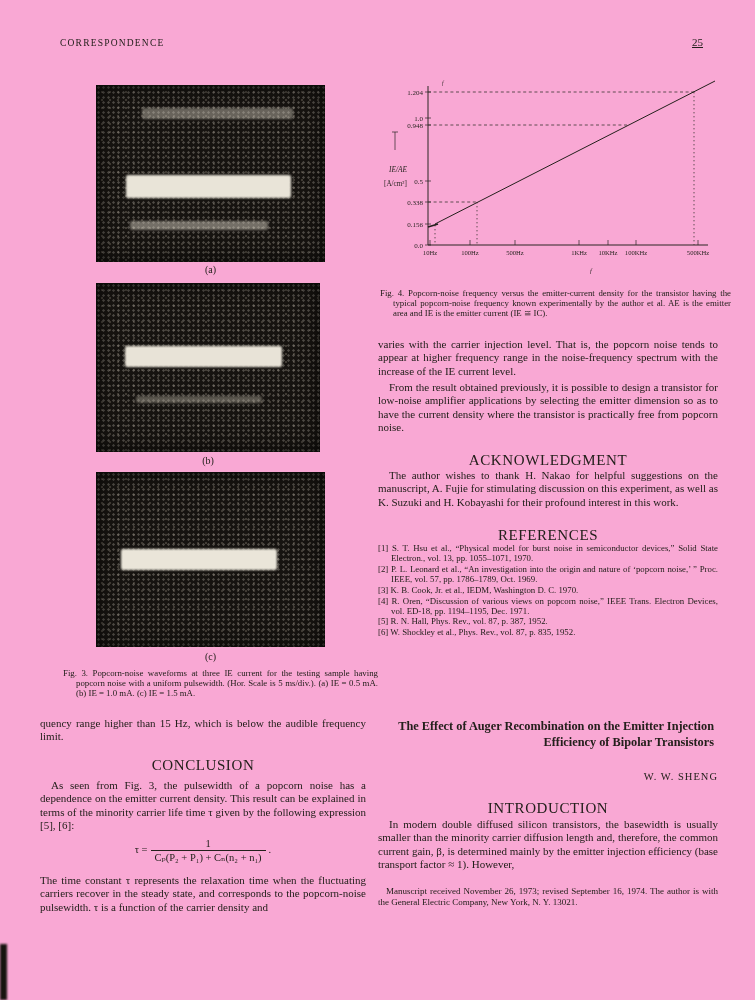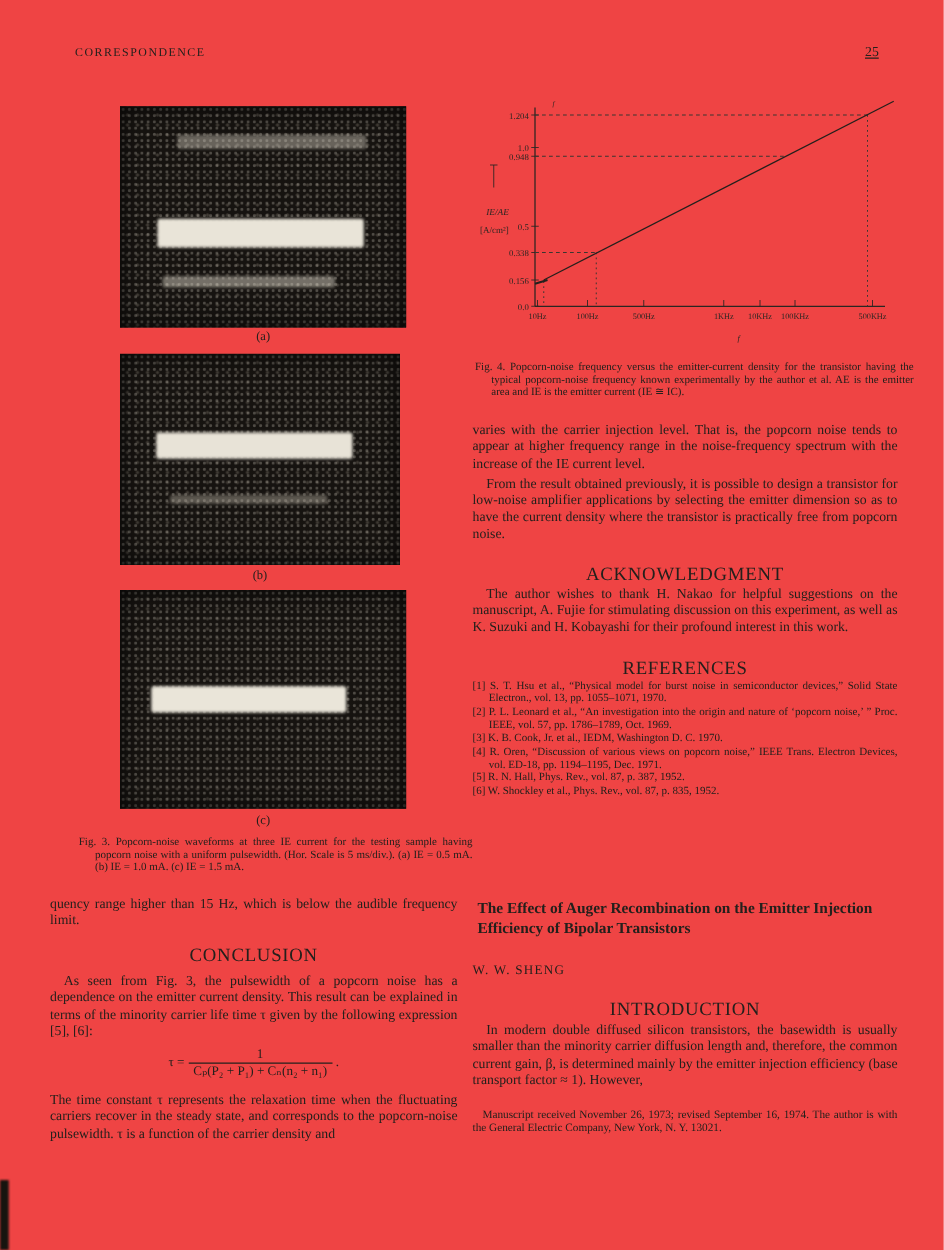--- a/index.html
+++ b/index.html
@@ -1,24 +1,24 @@
 <!DOCTYPE html>
 <html><head>
 <meta charset="utf-8">
 <style>
   html,body{margin:0;padding:0;}
   #page{
     position:relative; width:755px; height:1000px;
-    background:#ef4444;
+    background:#f9a8d4;
     font-family:"Liberation Serif","DejaVu Serif",serif;
     color:#24201c; overflow:hidden;
   }
   .abs{position:absolute;}
   .just{text-align:justify;}
-  .center{text-align:left;font-family:Liberation Serif, serif;}
+  .center{text-align:right;font-family:Liberation Serif, serif;}
   .indent{text-indent:11px;}
   .body-text{font-size:11px; line-height:13.4px;}
   .small-text{font-size:8.8px; line-height:10.2px;}
   .heading{font-size:15px; letter-spacing:0.6px; text-align:center;}
   .hang{padding-left:13px; text-indent:-13px;}
 
   
   #hdr-left{left:60px; top:38px; font-size:9.5px; letter-spacing:1.2px;}
   #hdr-right{left:692px; top:36px; font-size:11px;text-decoration:underline;}
 

